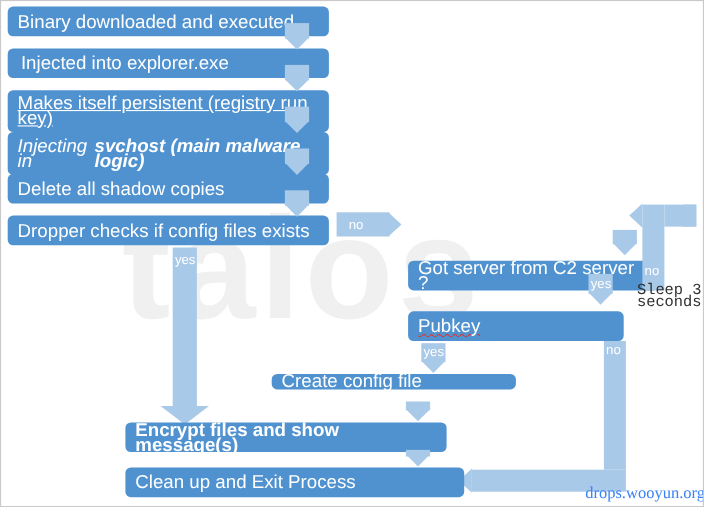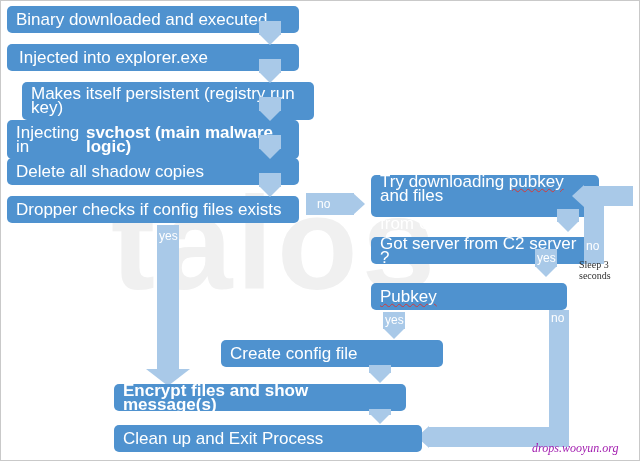--- a/index.html
+++ b/index.html
@@ -87,50 +87,49 @@
     position: absolute;
     color: #ffffff;
     font-size: 12px;
     line-height: 14px;
     z-index: 5;
     white-space: nowrap;
   }
   .note {
     position: absolute;
     color: #303030;
-    font-family: Liberation Serif, serif;
-    font-size: 10px;
+    font-family: Liberation Mono, monospace;
+    font-size: 14px;
     line-height: 11px;
     white-space: pre-line;
     z-index: 6;
   }
   .credit {
     position: absolute;
-    color: #a21caf;
+    color: #3b82f6;
     font-family: "Liberation Serif", serif;
-    font-size: 12px;
+    font-size: 15px;
     z-index: 7;
     white-space: nowrap;
-    font-style: italic;
   }
 </style>
 </head>
 <body>
 
 <div id="canvas">
 
   <div class="watermark">talos</div>
 
   <div class="box" style="left:6px; top:5px; width:292px; height:27px;">Binary downloaded and executed</div>
 
   <div class="box" style="left:6px; top:43px; width:292px; height:27px;padding-left:12px;">Injected into explorer.exe</div>
 
-  <div class="box" style="left:21px; top:81px; width:292px; height:38px;">Makes itself persistent (registry run key)</div>
-
-  <div class="box" style="left:6px; top:119px; width:292px; height:39px;">
+  <div class="box" style="left:6px; top:81px; width:292px; height:38px;text-decoration:underline;">Makes itself persistent (registry run key)</div>
+
+  <div class="box" style="left:6px; top:119px; width:292px; height:39px;font-style:italic;">
     <span>Injecting in </span><span style="font-weight:bold;">svchost (main malware logic)</span>
   </div>
 
   <div class="box" style="left:6px; top:157px; width:292px; height:27px;">Delete all shadow copies</div>
 
   <div class="box" style="left:6px; top:195px; width:292px; height:27px;">Dropper checks if config files exists</div>
 
   <div>
     <div class="arrow-sq" style="left:258px; top:20px; width:22px; height:14px;"></div>
     <div class="tri-down" style="left:258px; top:33px;"></div>
@@ -157,26 +156,20 @@
     <div class="tri-right" style="left:352px; top:192px;"></div>
   </div>
   <div class="edge-label" style="left:316px; top:196px;">no</div>
 
   <div>
     <div class="arrow-sq" style="left:156px; top:224px; width:22px; height:146px;"></div>
     <div class="tri-down" style="left:145px; top:368px; border-left-width:22px; border-right-width:22px; border-top-width:17px;"></div>
   </div>
   <div class="edge-label" style="left:158px; top:228px;">yes</div>
 
-  <div class="box" style="left:370px; top:174px; width:228px; height:42px; align-items:center;">
-    <div>
-      <span>Try downloading </span><span class="spell">pubkey</span><span> and files</span><br>
-      <span>from C2 server</span>
-    </div>
-  </div>
 
   <div class="box" style="left:370px; top:236px; width:228px; height:27px;">Got server from C2 server ?</div>
 
   <div class="box" style="left:370px; top:282px; width:196px; height:27px;">
     <span class="spell">Pubkey</span>
   </div>
 
   <div>
     <div class="arrow-sq" style="left:556px; top:208px; width:22px; height:13px;"></div>
     <div class="tri-down" style="left:556px; top:220px;"></div>
@@ -207,21 +200,21 @@
   </div>
   <div class="edge-label" style="left:384px; top:312px;">yes</div>
 
   <div>
     <div class="arrow-sq" style="left:548px; top:309px; width:20px; height:117px;"></div>
     <div class="arrow-sq" style="left:428px; top:426px; width:140px; height:20px;"></div>
     <div class="tri-left" style="left:416px; top:425px;"></div>
   </div>
   <div class="edge-label" style="left:550px; top:310px;">no</div>
 
-  <div class="box" style="left:220px; top:339px; width:222px; height:27px;">Create config file</div>
+  <div class="box" style="left:246px; top:339px; width:222px; height:14px;">Create config file</div>
 
   <div class="box bold" style="left:113px; top:383px; width:292px; height:27px;">Encrypt files and show message(s)</div>
 
   <div class="box" style="left:113px; top:424px; width:308px; height:27px;">Clean up and Exit Process</div>
 
   <div>
     <div class="arrow-sq" style="left:368px; top:364px; width:22px; height:8px;"></div>
     <div class="tri-down" style="left:368px; top:371px;"></div>
   </div>
 

